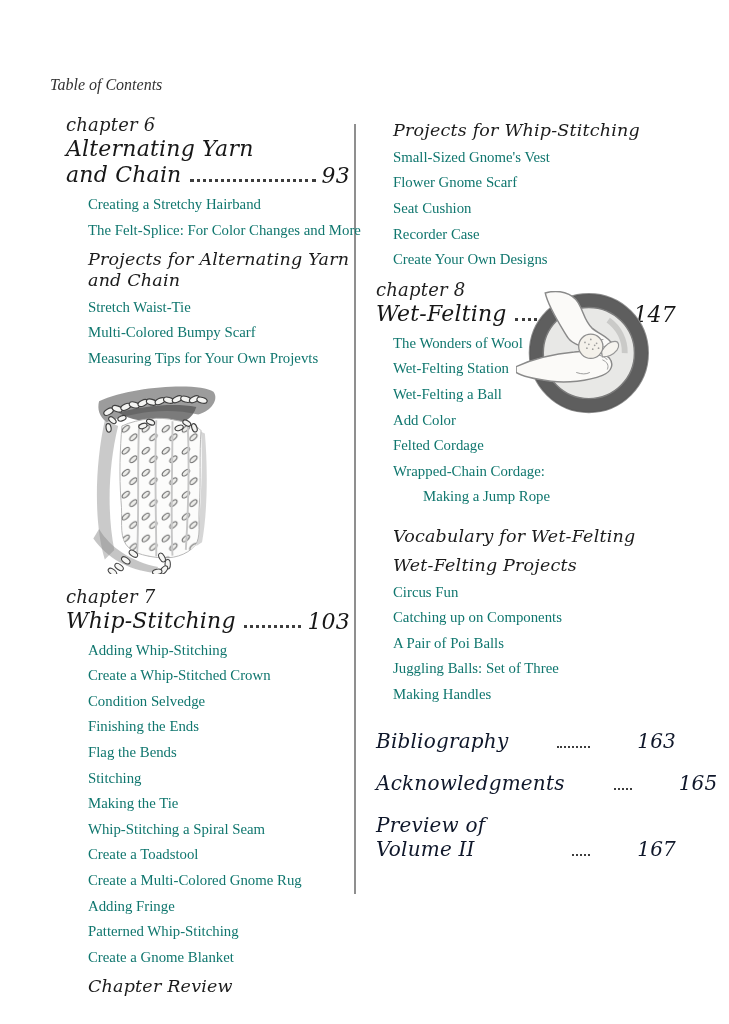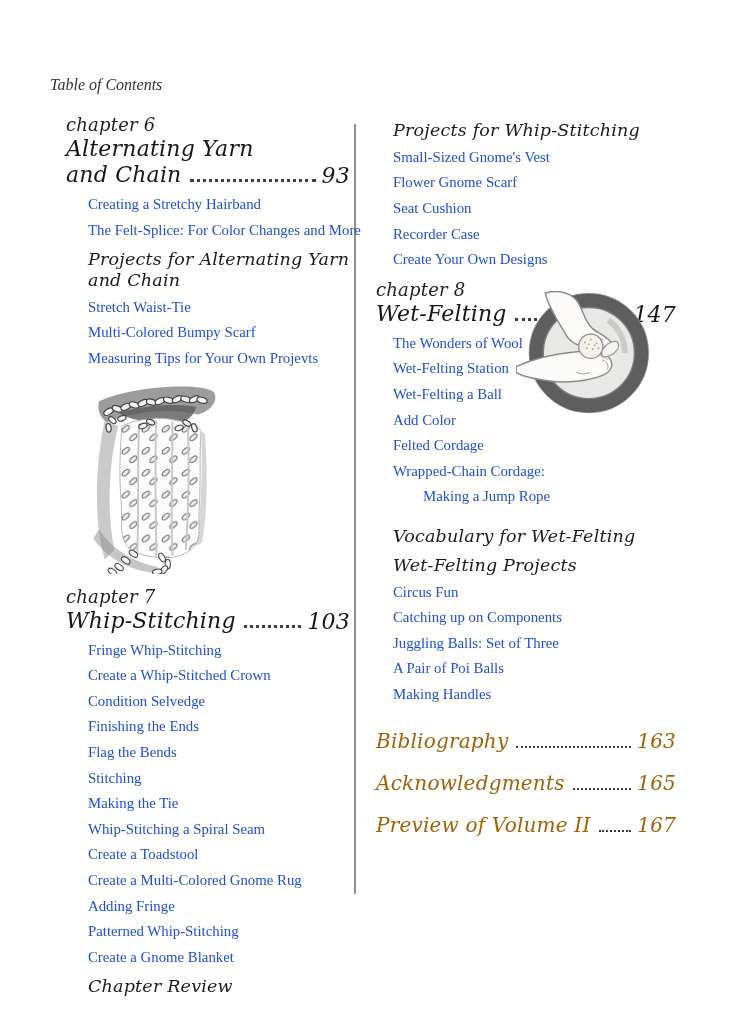--- a/index.html
+++ b/index.html
@@ -13,31 +13,31 @@
 
   .chapter-block{margin:0 0 4px 0;}
   .kicker{font:italic 18px "DejaVu Serif",serif;line-height:22px;color:#1f1f1f;letter-spacing:.2px;}
   .ch-line{font:italic 22px "DejaVu Serif",serif;line-height:26px;color:#171717;letter-spacing:.2px;}
   .leader-row{display:flex;align-items:flex-end;}
   .leader{flex:1;border-bottom:3px dotted #3d3d3d;margin:0 6px 6px 8px;min-width:18px;}
   .pagenum{font:italic 22px "DejaVu Serif",serif;color:#171717;}
 
   .items{margin:4px 0 10px 22px;}
   #col-right .items{margin-left:17px;}
-  .toc-item{font:14.8px/17.6px "Liberation Serif",serif;color:#1d4ed8;white-space:nowrap;margin-top:8px;}
+  .toc-item{font:14.8px/17.6px "Liberation Serif",serif;color:#0f766e;white-space:nowrap;margin-top:8px;}
   .indent2{margin-left:30px;}
 
   .script-heading{margin:8px 0 4px 22px;font:italic 17.5px "DejaVu Serif",serif;line-height:20.8px;color:#1b1b1b;letter-spacing:.2px;}
   #col-right .script-heading{margin-left:17px;}
   #col-right .script-heading.vocab{margin-top:20px;}
 
   .illus-flow{margin:2px 0 8px 14px;}
   .items + .illus-flow{margin-top:2px;}
 
-  .backmatter{font:italic 20px "DejaVu Serif",serif;color:#a16207;margin:0 0 18px 0;letter-spacing:.2px;}
+  .backmatter{font:italic 20px "DejaVu Serif",serif;color:#0f172a;margin:0 0 18px 0;letter-spacing:.2px;gap:41px;}
   .items + .backmatter{margin-top:26px;}
   .leader-bm{border-bottom:2.6px dotted #3d3d3d;margin:0 6px 5px 8px;}
   .pagenum-bm{font:italic 20px "DejaVu Serif",serif;text-align:center;}
 
   #bowl-wrap{position:absolute;left:516px;top:291px;width:136px;height:128px;}
 </style>
 </head>
 <body>
 
 <div id="page" style="--text: #2b2b2b; --divider: #8f8f8f;">
@@ -128,21 +128,21 @@
 </div>
       <div class="chapter-block">
         <div class="kicker">chapter 7</div>
         <div class="ch-line leader-row">
           <span>Whip-Stitching</span>
           <span class="leader"></span>
           <span class="pagenum">103</span>
         </div>
       </div>
       <div class="items">
-        <div class="toc-item">Fringe Whip-Stitching</div>
+        <div class="toc-item">Adding Whip-Stitching</div>
         <div class="toc-item">Create a Whip-Stitched Crown</div>
         <div class="toc-item">Condition Selvedge</div>
         <div class="toc-item">Finishing the Ends</div>
         <div class="toc-item">Flag the Bends</div>
         <div class="toc-item">Stitching</div>
         <div class="toc-item">Making the Tie</div>
         <div class="toc-item">Whip-Stitching a Spiral Seam</div>
         <div class="toc-item">Create a Toadstool</div>
         <div class="toc-item">Create a Multi-Colored Gnome Rug</div>
         <div class="toc-item">Adding Fringe</div>
@@ -183,22 +183,22 @@
       </div>
       <div class="script-heading vocab">
         <div>Vocabulary for Wet-Felting</div>
       </div>
       <div class="script-heading">
         <div>Wet-Felting Projects</div>
       </div>
       <div class="items">
         <div class="toc-item">Circus Fun</div>
         <div class="toc-item">Catching up on Components</div>
+        <div class="toc-item">A Pair of Poi Balls</div>
         <div class="toc-item">Juggling Balls: Set of Three</div>
-        <div class="toc-item">A Pair of Poi Balls</div>
         <div class="toc-item">Making Handles</div>
       </div>
       <div class="backmatter leader-row">
         <span>Bibliography</span>
         <span class="leader leader-bm"></span>
         <span class="pagenum-bm">163</span>
       </div>
       <div class="backmatter leader-row">
         <span>Acknowledgments</span>
         <span class="leader leader-bm"></span>

